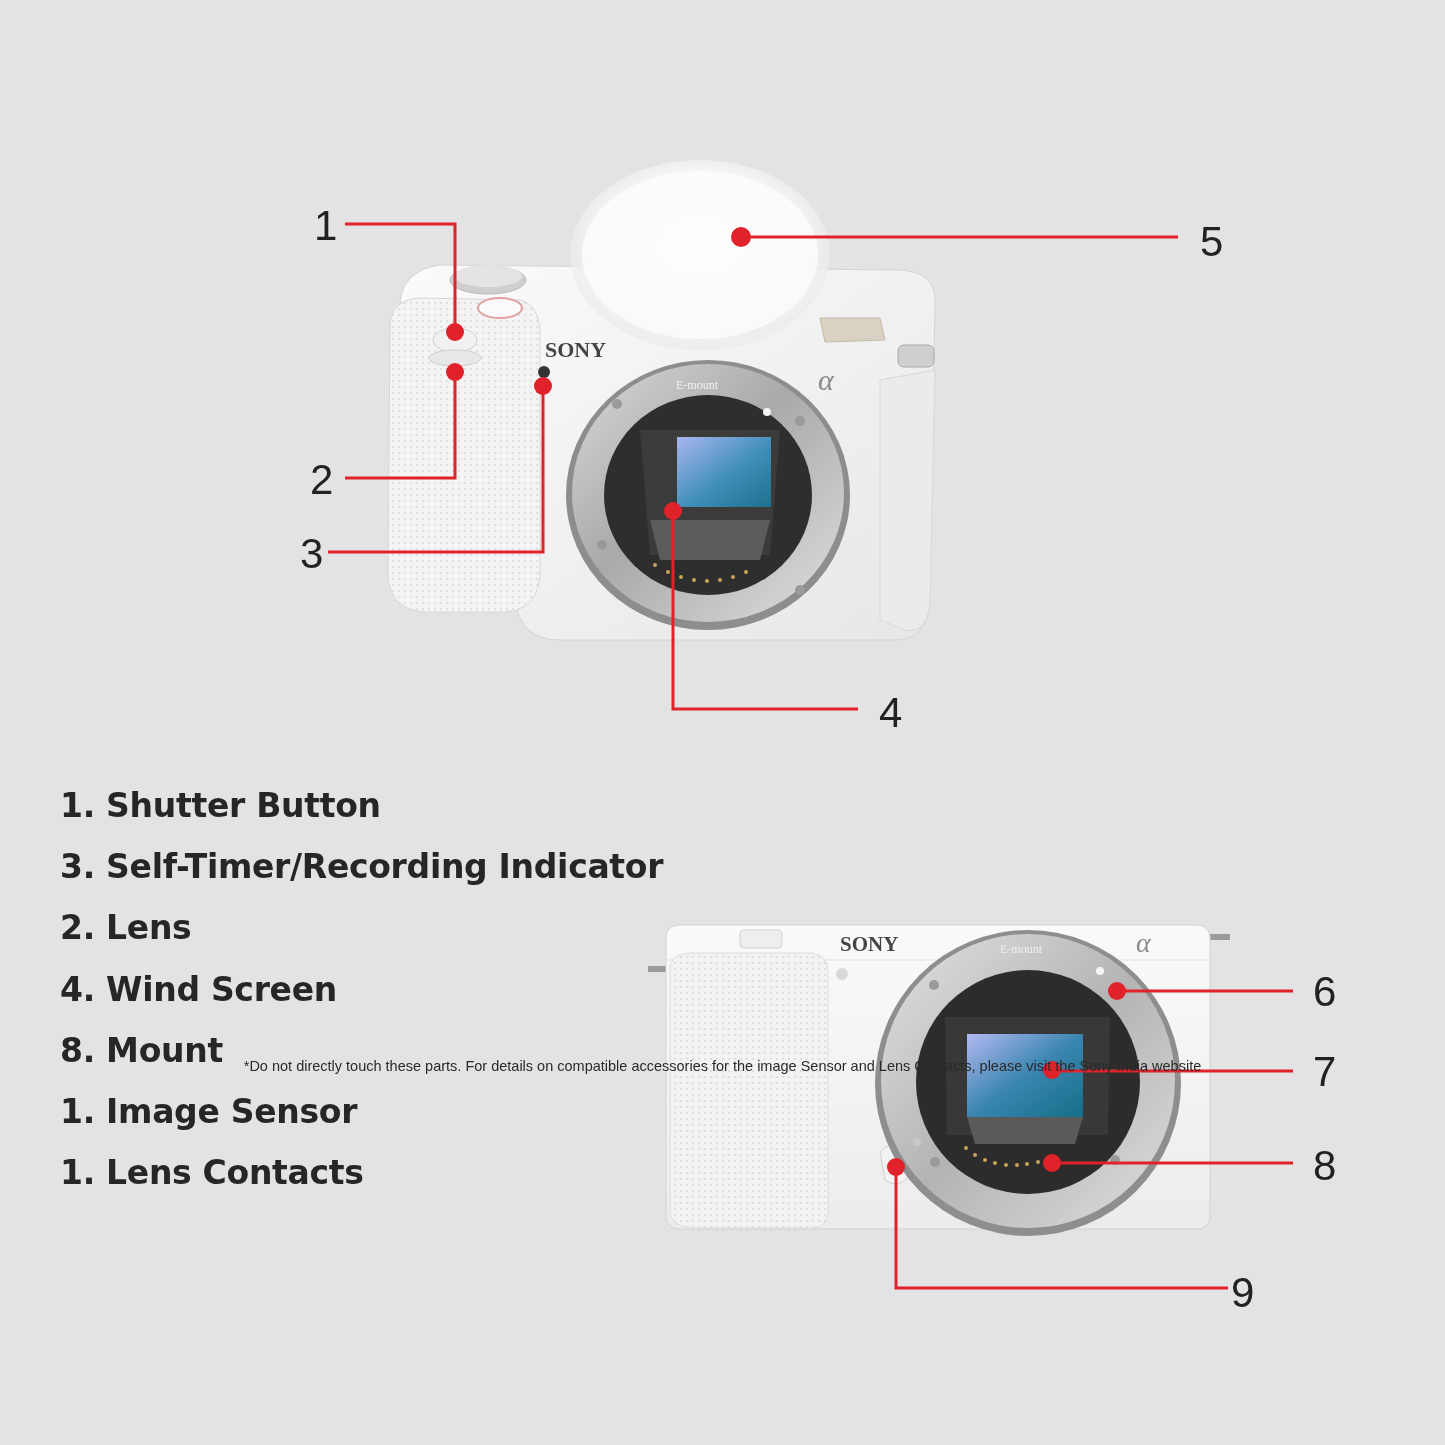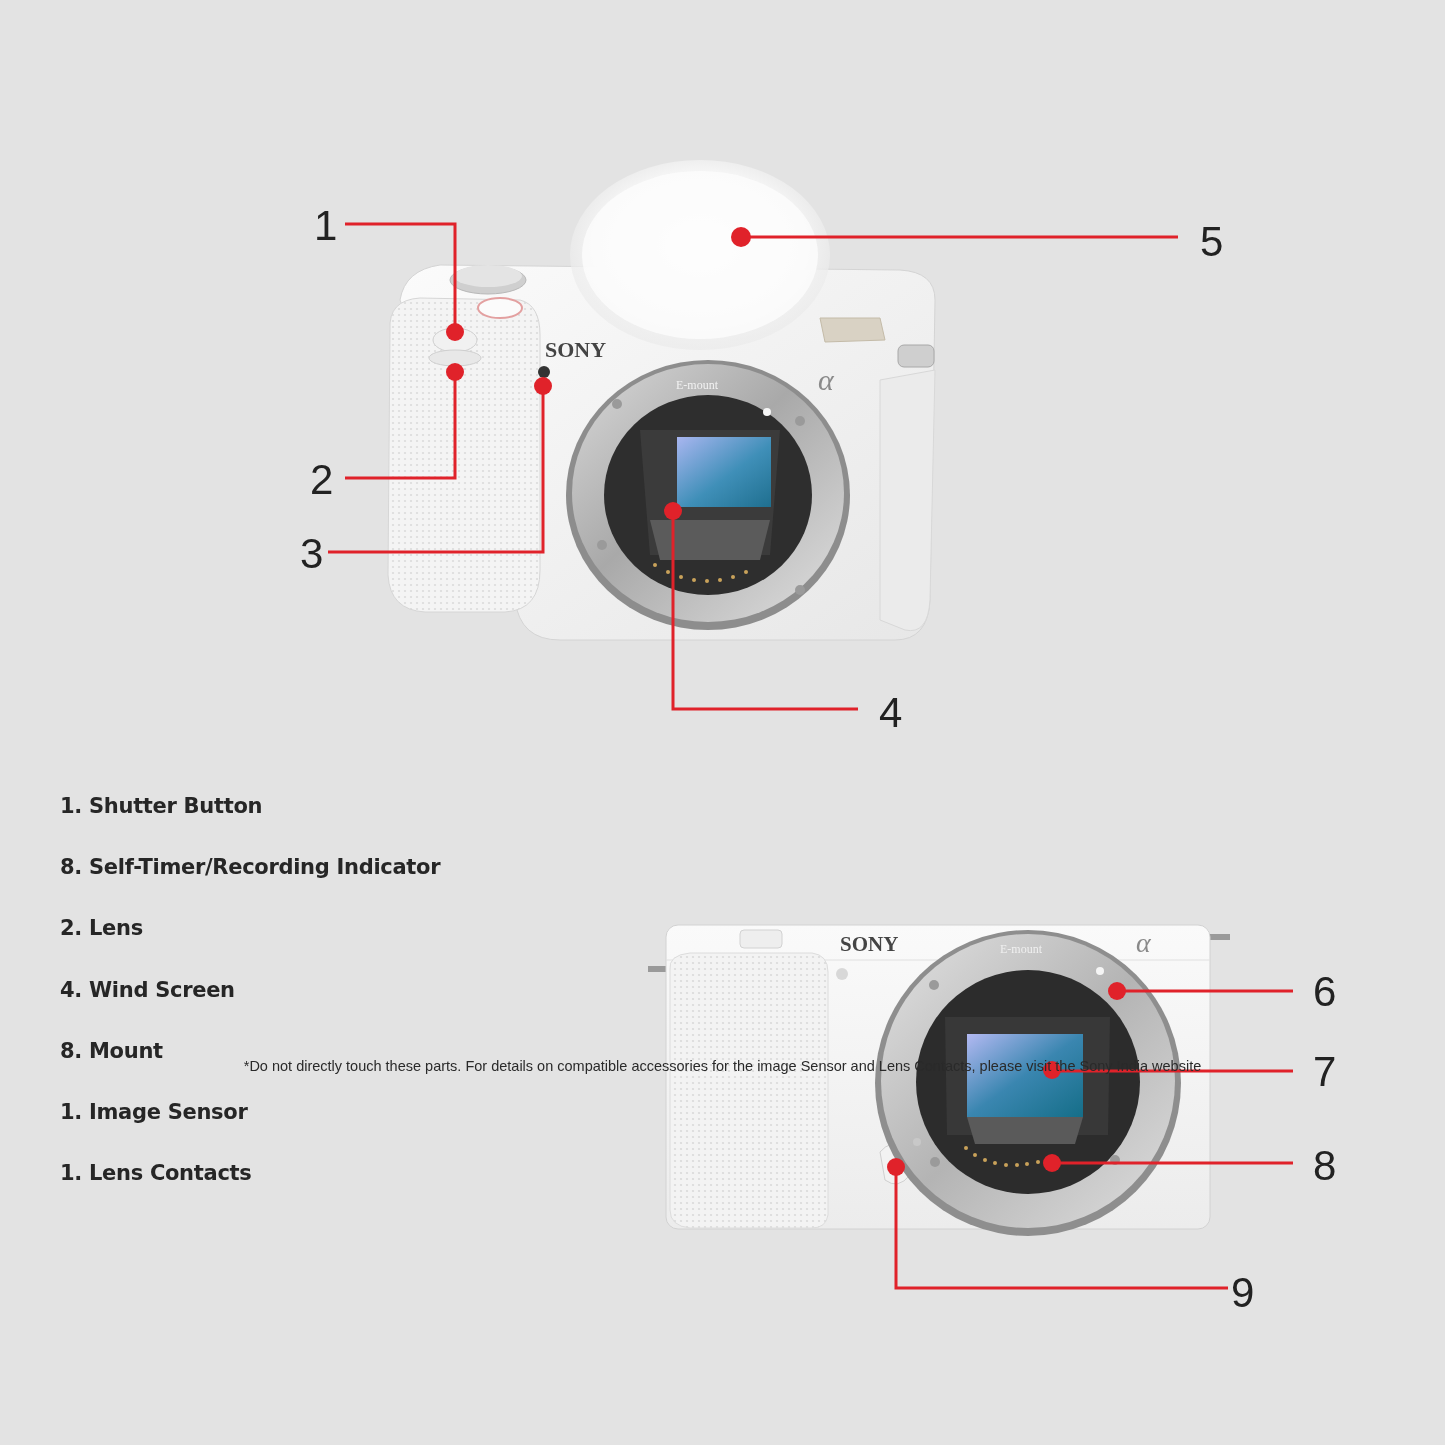--- a/index.html
+++ b/index.html
@@ -1,20 +1,20 @@
 <!DOCTYPE html>
 <html><head>
 <meta charset="utf-8">
 <style>
   html,body{margin:0;padding:0;}
   body{width:1445px;height:1445px;background:#e3e3e3;position:relative;overflow:hidden;font-family:"Liberation Sans",sans-serif;}
   .stage{position:absolute;left:0;top:0;width:1445px;height:1445px;}
   .num{position:absolute;font-family:"Liberation Sans",sans-serif;font-size:42px;color:#222;line-height:1;}
   .legend{position:absolute;left:60px;top:786px;margin:0;padding:0;list-style:none;}
-  .legend li{font-family:"DejaVu Sans",sans-serif;font-weight:bold;font-size:21px;color:#262626;height:61.2px;line-height:40px;letter-spacing:-0.3px;}
+  .legend li{font-family:"DejaVu Sans",sans-serif;font-weight:bold;font-size:33px;color:#262626;height:61.2px;line-height:40px;letter-spacing:-0.3px;}
   .footnote{position:absolute;left:0;top:1058px;width:1445px;text-align:center;font-family:Liberation Sans, sans-serif;font-size:14.5px;color:#2a2a2a;}
   svg text{font-family:"Liberation Serif",serif;}
 </style>
 </head>
 <body>
 
 <div class="stage">
 
   <svg style="position:absolute;left:0;top:0" width="1445" height="760" viewBox="0 0 1445 760">
     <defs>
@@ -106,21 +106,21 @@
   </svg>
 
   <div class="num" style="left:314px;top:205px">1</div>
   <div class="num" style="left:310px;top:459px">2</div>
   <div class="num" style="left:300px;top:533px">3</div>
   <div class="num" style="left:879px;top:692px">4</div>
   <div class="num" style="left:1200px;top:221px">5</div>
 
   <ul class="legend">
     <li>1. Shutter Button</li>
-    <li>8. Self-Timer/Recording Indicator</li>
+    <li>3. Self-Timer/Recording Indicator</li>
     <li>2. Lens</li>
     <li>4. Wind Screen</li>
     <li>8. Mount</li>
     <li>1. Image Sensor</li>
     <li>1. Lens Contacts</li>
   </ul>
 
   <svg style="position:absolute;left:0;top:900px" width="1445" height="420" viewBox="0 900 1445 420">
     <defs>
       <linearGradient id="body2" x1="0" y1="0" x2="0" y2="1">

